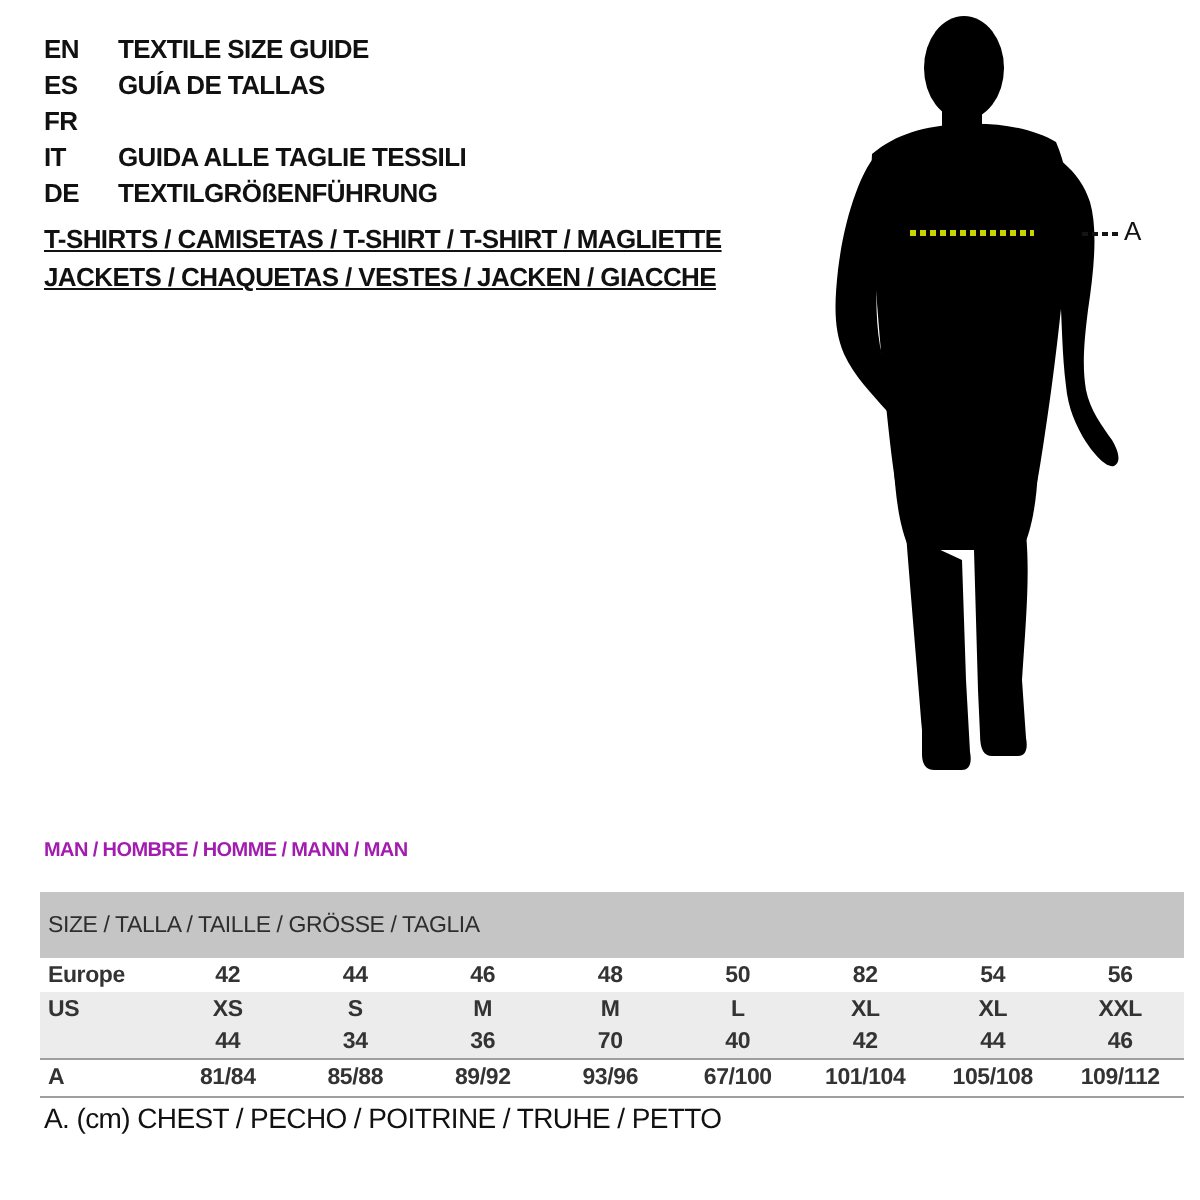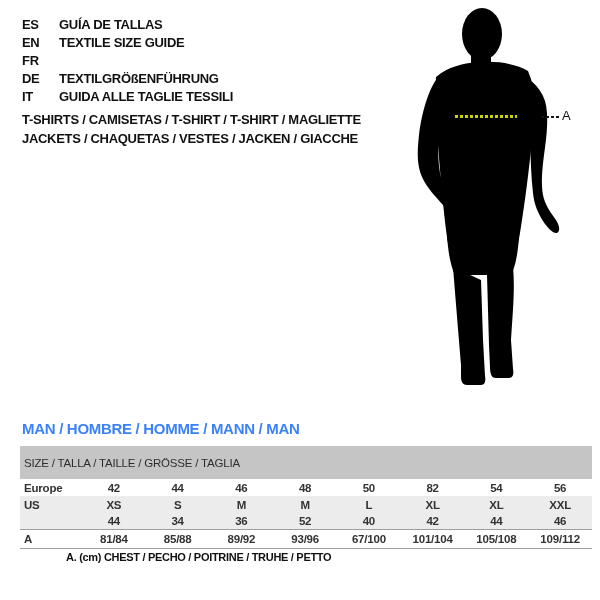--- a/index.html
+++ b/index.html
@@ -36,21 +36,21 @@
   .lang-label{
     font-size:13px;font-weight:700;color:#111;
     letter-spacing:-0.3px;white-space:nowrap;
   }
   
   .category-block{
     position:absolute;left:22px;top:110px;
   }
   .category-line{
     font-size:13px;font-weight:700;color:#111;
-    letter-spacing:-0.3px;line-height:19px;white-space:nowrap;
+    letter-spacing:-0.3px;line-height:19px;white-space:nowrap;text-decoration:underline;
   }
   
   .figure{
     position:absolute;left:410px;top:5px;width:185px;height:390px;
   }
   .figure svg{display:block;color:var(--silhouette);}
   .chest-line{
     position:absolute;left:45px;top:110px;
     width:62px;height:3px;
     background:repeating-linear-gradient(90deg,var(--accent-dash) 0 3px,transparent 3px 5px);
@@ -60,21 +60,21 @@
     width:18px;height:2px;
     background:repeating-linear-gradient(90deg,var(--pointer-dash) 0 3px,transparent 3px 5px);
   }
   .measure-label{
     position:absolute;left:152px;top:103px;
     font-size:13px;font-weight:400;color:#111;line-height:16px;
   }
   
   .man-title{
     position:absolute;left:22px;top:420px;
-    font-size:15px;font-weight:700;color:#3b82f6;
+    font-size:10px;font-weight:700;color:#a21caf;
     letter-spacing:-0.3px;white-space:nowrap;
   }
   
   table.size-table{
     position:absolute;left:20px;top:446px;
     width:572px;
     border-collapse:collapse;table-layout:fixed;
     font-size:11.5px;color:#333;letter-spacing:-0.2px;
   }
   table.size-table col.c-label{width:62px;}
@@ -94,48 +94,48 @@
   tr.r-shaded td{background:var(--table-zebra-bg);}
   tr.r-num td{height:16px;}
   tr.r-a td{
     height:18px;
     border-top:1px solid var(--table-border);
     border-bottom:1px solid var(--table-border);
   }
   
   .footnote{
     position:absolute;left:22px;top:551px;
-    font-size:11px;font-weight:700;color:#111;
-    letter-spacing:-0.3px;white-space:nowrap;margin-left:44px;
+    font-size:14px;font-weight:400;color:#111;
+    letter-spacing:-0.3px;white-space:nowrap;
   }
 </style>
 </head>
 <body>
 
 <div class="canvas">
 
   <div class="lang-block">
     <div class="lang-row">
+      <span class="lang-code">EN</span>
+      <span class="lang-label">TEXTILE SIZE GUIDE</span>
+    </div>
+    <div class="lang-row">
       <span class="lang-code">ES</span>
       <span class="lang-label">GUÍA DE TALLAS</span>
     </div>
     <div class="lang-row">
-      <span class="lang-code">EN</span>
-      <span class="lang-label">TEXTILE SIZE GUIDE</span>
-    </div>
-    <div class="lang-row">
       <span class="lang-code">FR</span>
+    </div>
+    <div class="lang-row">
+      <span class="lang-code">IT</span>
+      <span class="lang-label">GUIDA ALLE TAGLIE TESSILI</span>
     </div>
     <div class="lang-row">
       <span class="lang-code">DE</span>
       <span class="lang-label">TEXTILGRÖßENFÜHRUNG</span>
-    </div>
-    <div class="lang-row">
-      <span class="lang-code">IT</span>
-      <span class="lang-label">GUIDA ALLE TAGLIE TESSILI</span>
     </div>
   </div>
 
   <div class="category-block">
     <div class="category-line">T-SHIRTS / CAMISETAS / T-SHIRT / T-SHIRT / MAGLIETTE</div>
     <div class="category-line">JACKETS / CHAQUETAS / VESTES / JACKEN / GIACCHE</div>
   </div>
 
   <div class="figure">
     <svg width="185" height="390" viewBox="0 0 185 390" aria-hidden="true">
@@ -203,21 +203,21 @@
         <td>L</td>
         <td>XL</td>
         <td>XL</td>
         <td>XXL</td>
       </tr>
       <tr class="r-num r-shaded">
         <td class="row-label"></td>
         <td>44</td>
         <td>34</td>
         <td>36</td>
-        <td>52</td>
+        <td>70</td>
         <td>40</td>
         <td>42</td>
         <td>44</td>
         <td>46</td>
       </tr>
       <tr class="r-a">
         <td class="row-label">A</td>
         <td>81/84</td>
         <td>85/88</td>
         <td>89/92</td>

